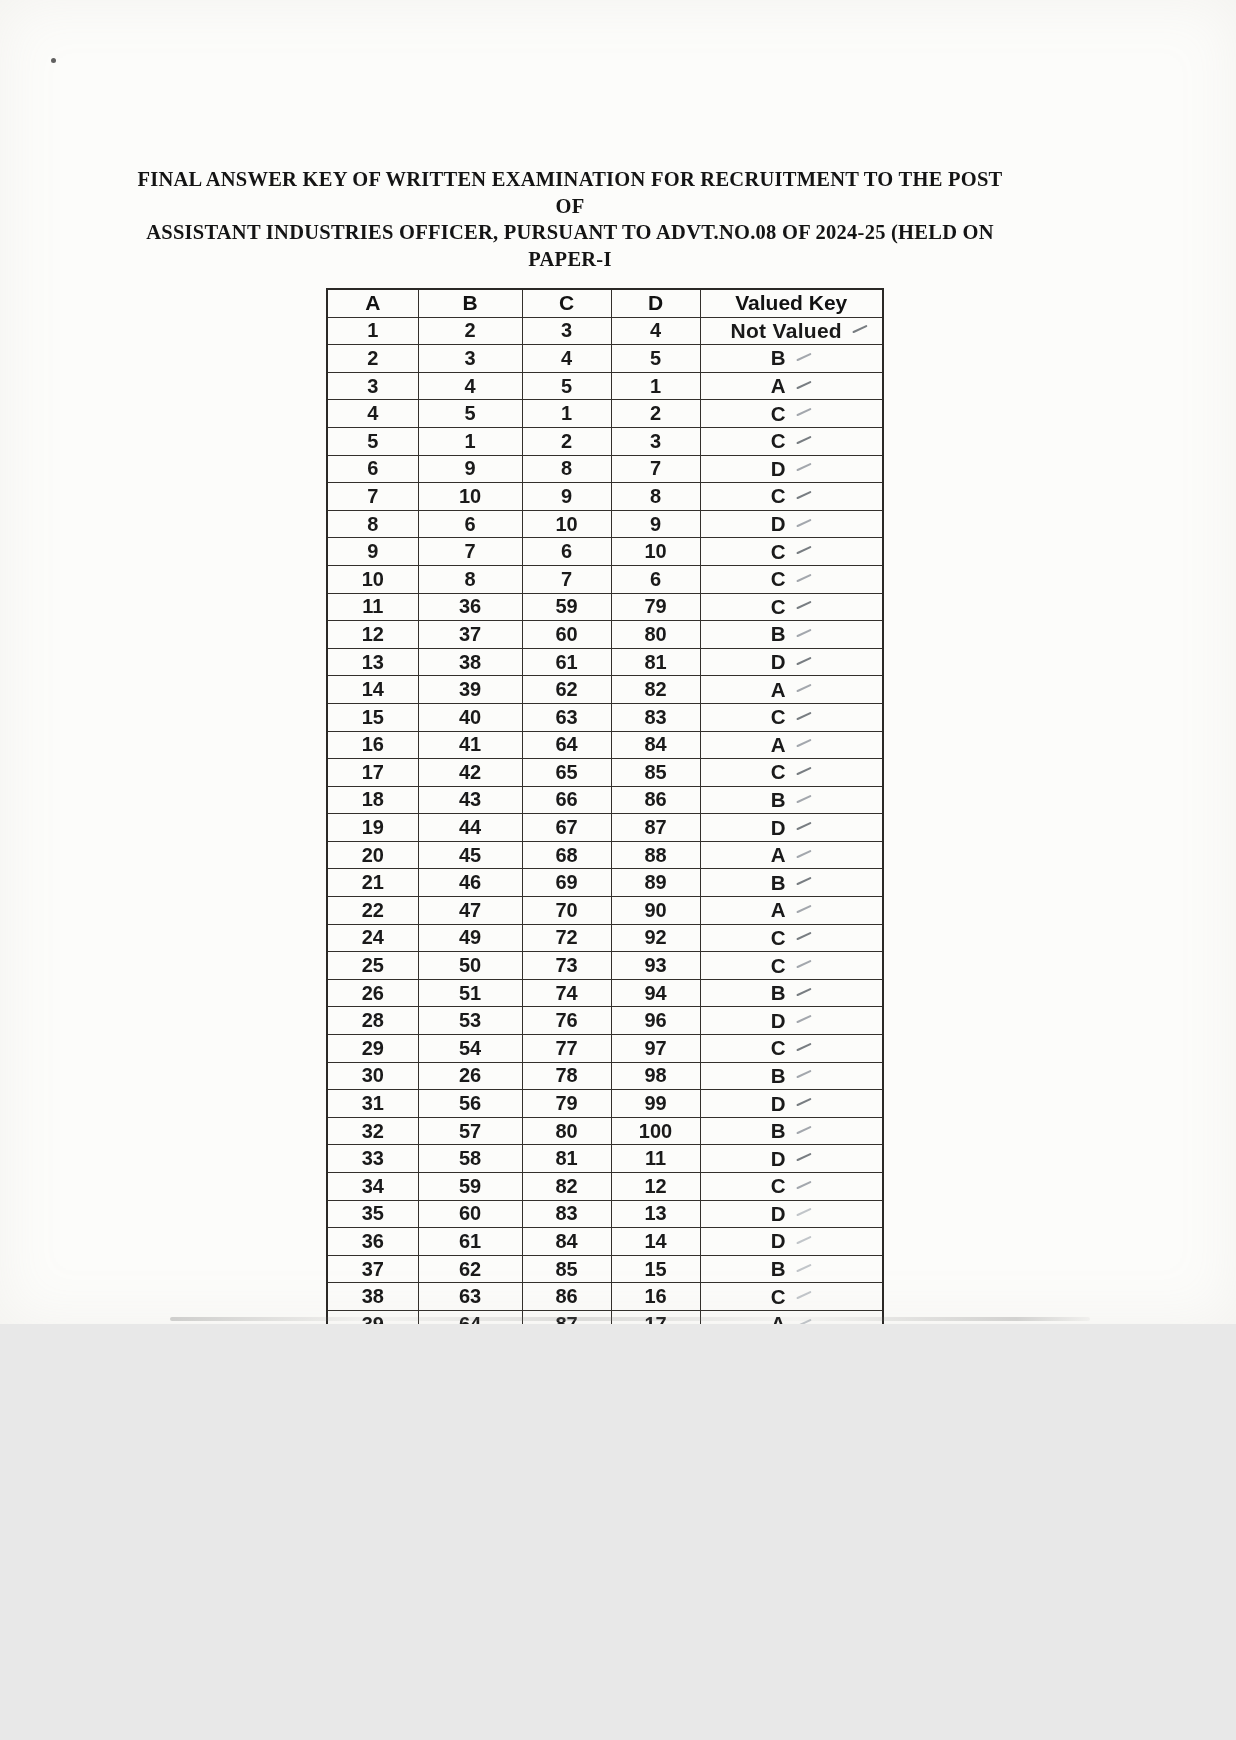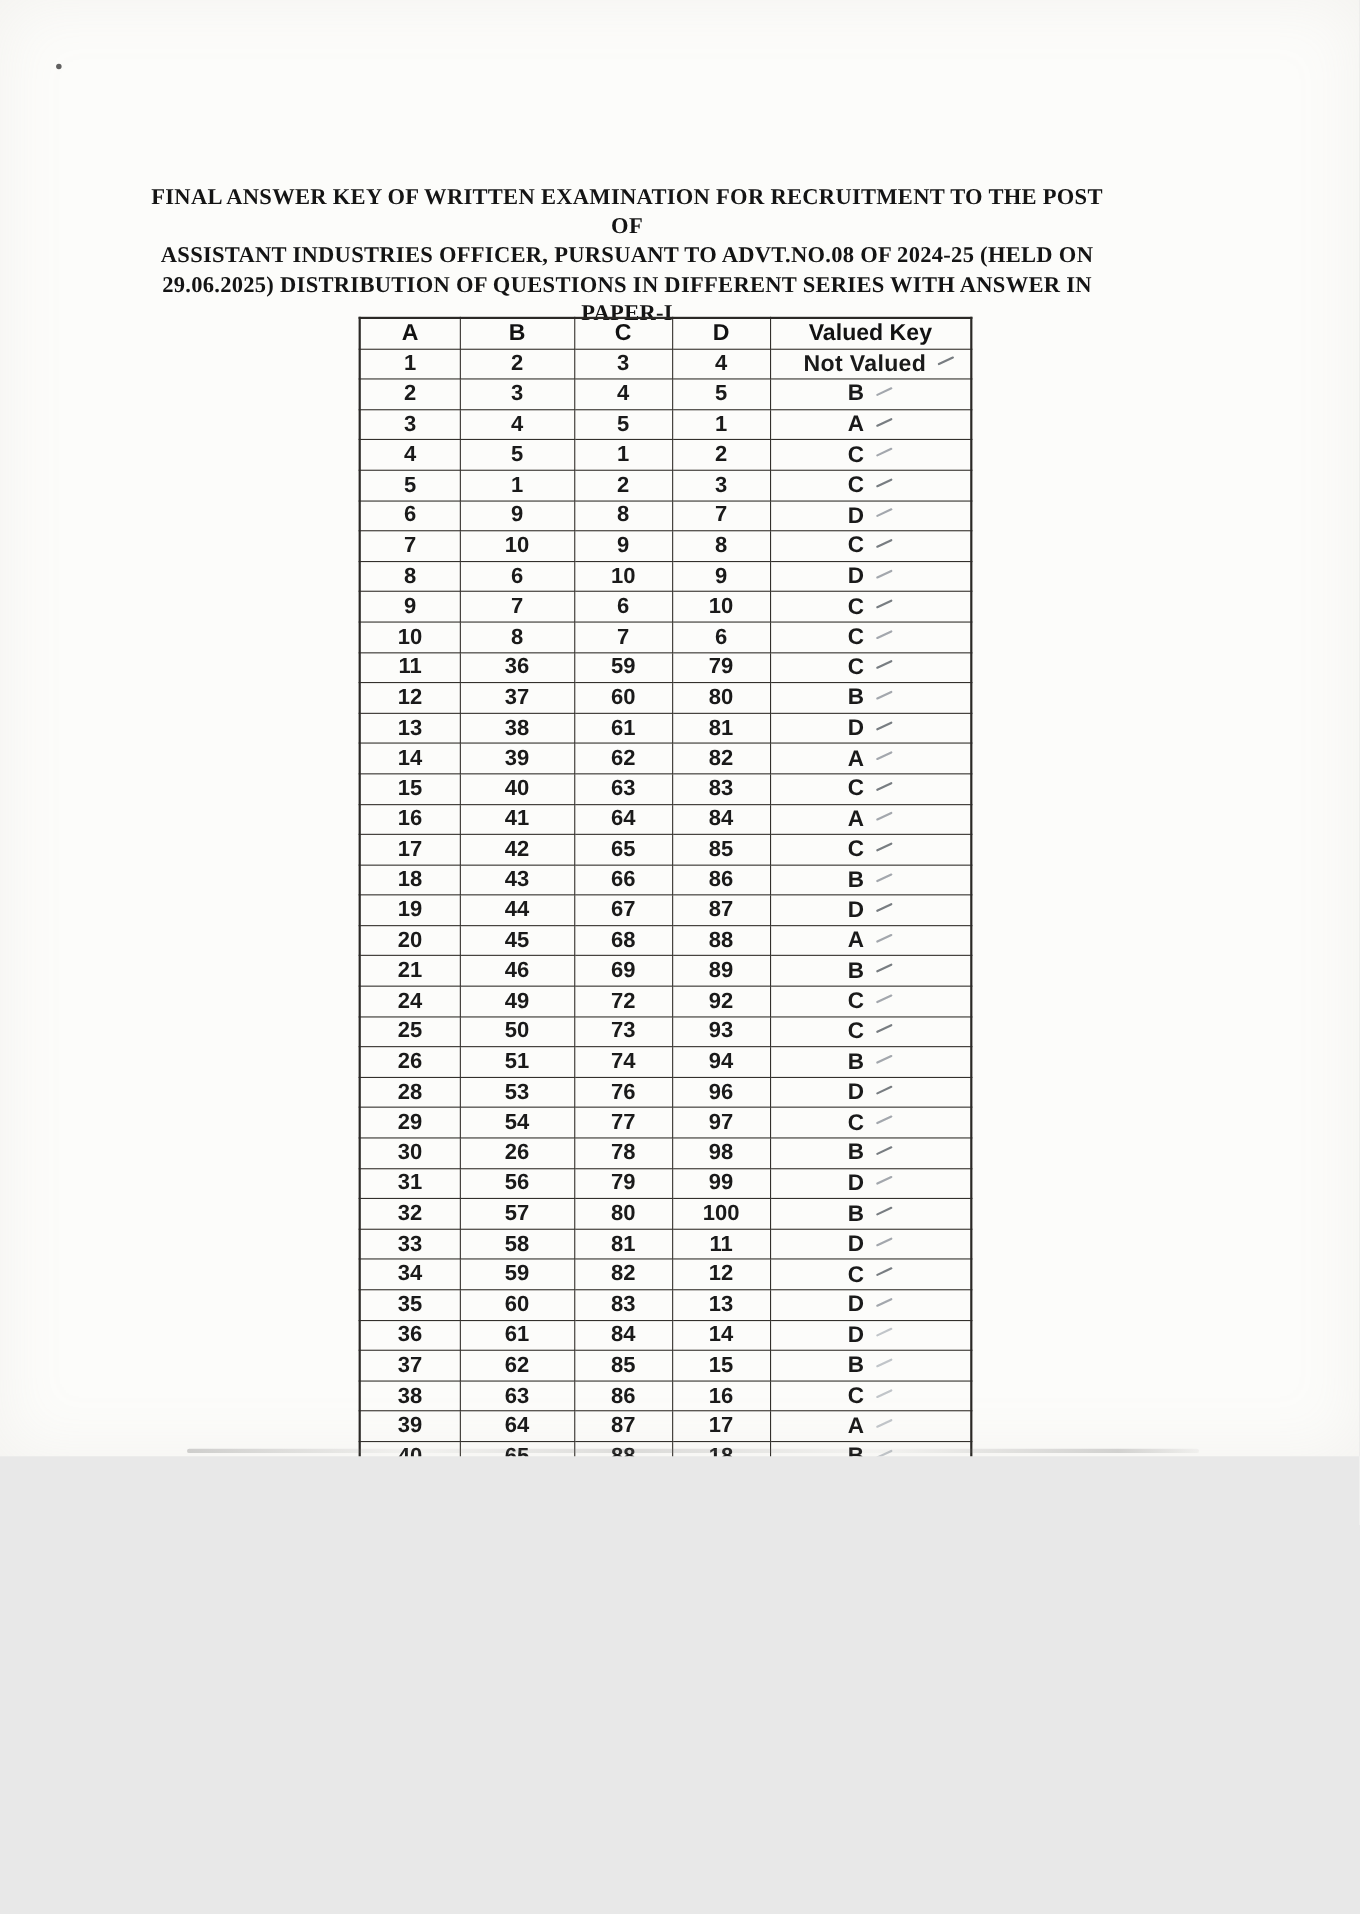--- a/index.html
+++ b/index.html
@@ -92,21 +92,20 @@
 </head>
 <body>
 
 <div class="page">
 
   <div class="speck"></div>
 
   <div class="doc-title">
     <div>FINAL ANSWER KEY OF WRITTEN EXAMINATION FOR RECRUITMENT TO THE POST OF</div>
     <div>ASSISTANT INDUSTRIES OFFICER, PURSUANT TO ADVT.NO.08 OF 2024-25 (HELD ON</div>
-    <div>29.06.2025) DISTRIBUTION OF QUESTIONS IN DIFFERENT SERIES WITH ANSWER IN</div>
     <div>PAPER-I</div>
   </div>
 
   <table class="answer-table">
     <colgroup>
       <col class="col-a">
         <col class="col-b">
         <col class="col-c">
         <col class="col-d">
         <col class="col-ans">
@@ -262,20 +261,27 @@
           <td><span class="ans-text">A</span><span class="tick"></span></td>
         </tr>
         <tr>
           <td>21</td>
           <td>46</td>
           <td>69</td>
           <td>89</td>
           <td><span class="ans-text">B</span><span class="tick"></span></td>
         </tr>
         <tr>
+          <td>22</td>
+          <td>47</td>
+          <td>70</td>
+          <td>90</td>
+          <td><span class="ans-text">A</span><span class="tick"></span></td>
+        </tr>
+        <tr>
           <td>24</td>
           <td>49</td>
           <td>72</td>
           <td>92</td>
           <td><span class="ans-text">C</span><span class="tick"></span></td>
         </tr>
         <tr>
           <td>25</td>
           <td>50</td>
           <td>73</td>

